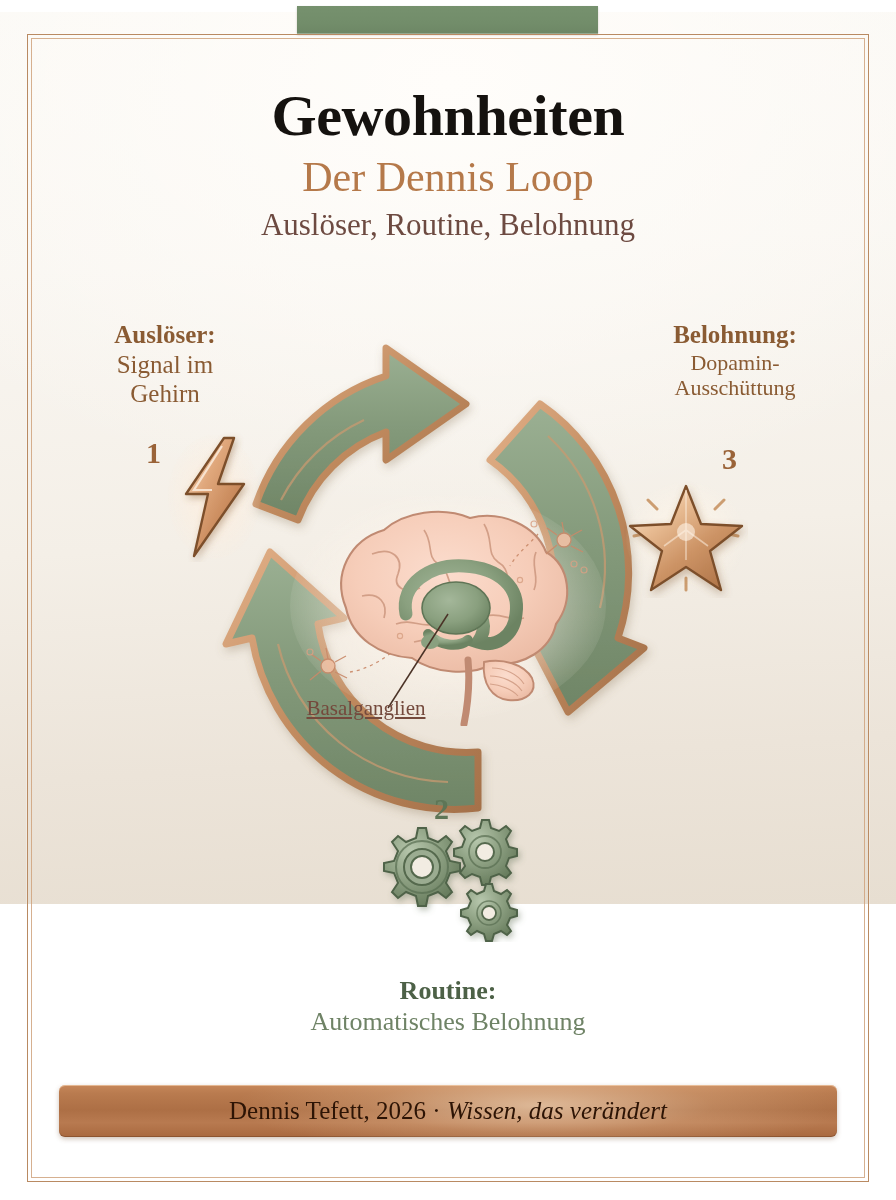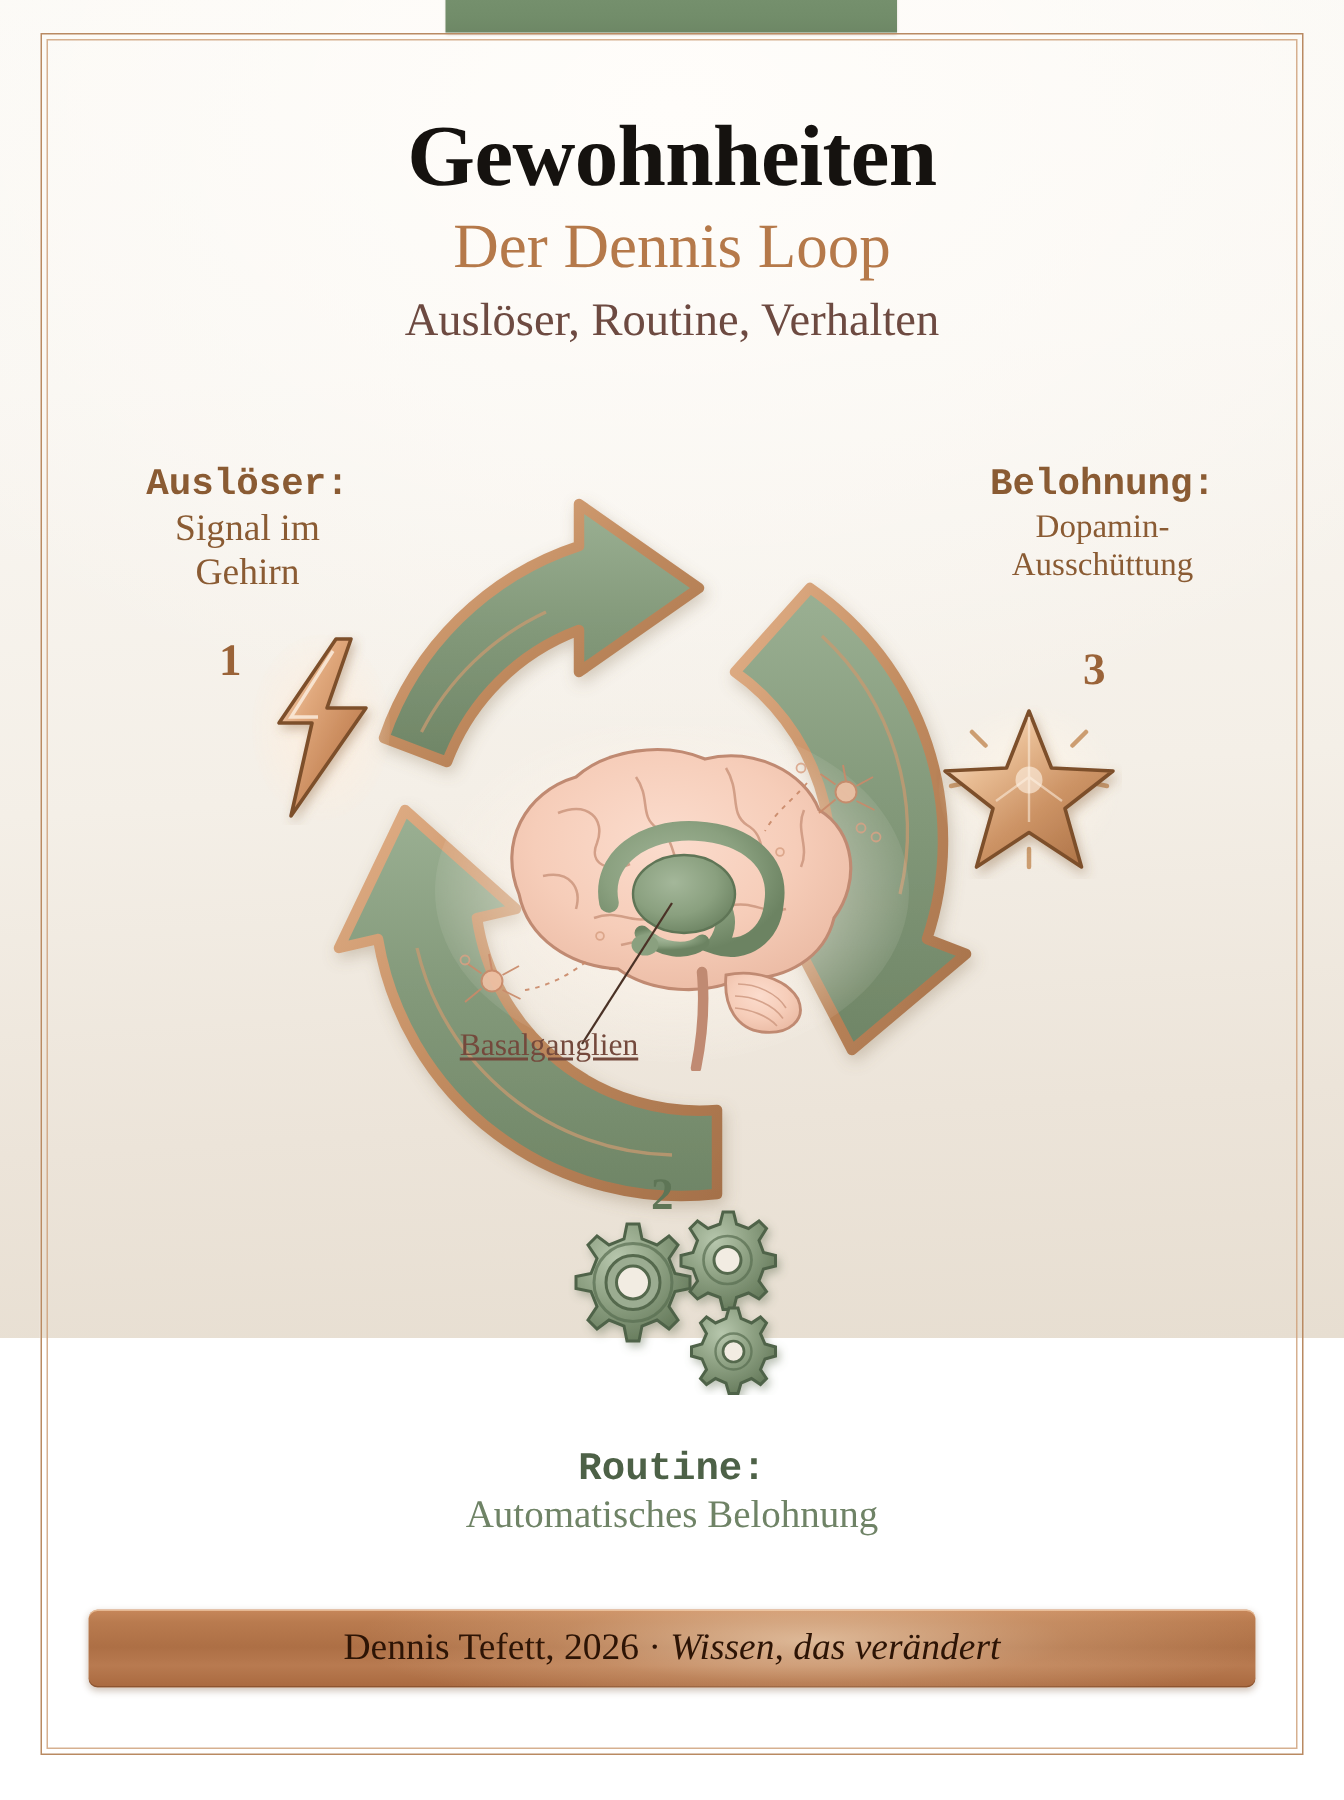--- a/index.html
+++ b/index.html
@@ -10,21 +10,21 @@
   body {
     width: 896px; height: 1200px;
     font-family: "Liberation Serif", "DejaVu Serif", serif;
     overflow: hidden;
     position: relative;
   }
 
   
   #poster {
     position: absolute;
-    left: 0; top: 0;
+    left: 0; top: 12px;
     width: 896px; height: 892px;
     background:
       radial-gradient(120% 80% at 50% 8%, #fffdfa 0%, rgba(255,253,250,0) 60%),
       linear-gradient(177deg,
         #fbf9f5 0%,
         #f9f6f1 28%,
         #f4efe7 58%,
         #ece4d9 82%,
         #e7ded1 100%);
   }
@@ -124,21 +124,21 @@
     position: absolute;
     font-size: 30px;
     font-weight: 700;
   }
   #num1 { left: 146px; top: 152px; color: #9a6338; }
   #num3 { left: 722px; top: 158px; color: #9a6338; }
   #num2 { left: 434px; top: 508px; color: #5e7556; }
 
   
   .step-label { position: absolute; text-align: center; line-height: 1.18; }
-  .step-label .lab-head { font-weight: 700; display: block; font-family: Liberation Mono, monospace; }
+  .step-label .lab-head { font-weight: 700; display: block; }
   .step-label .lab-body { font-weight: 400; display: block; }
 
   #label-trigger {
     left: 40px; top: 36px; width: 250px;
     font-size: 25px; color: #8a5b33;
   }
   #label-trigger .lab-head { font-size: 25px; }
   #label-trigger .lab-body { font-size: 25px; color: #8a5b33; }
 
   #label-reward {
@@ -198,21 +198,21 @@
 
 <div id="poster">
 
   <div id="top-tab"></div>
   <div id="frame-outer"></div>
   <div id="frame-inner"></div>
 
   <div id="titles">
     <h1 id="title">Gewohnheiten</h1>
     <div id="subtitle">Der Dennis Loop</div>
-    <div id="tagline">Auslöser, Routine, Verhalten</div>
+    <div id="tagline">Auslöser, Routine, Belohnung</div>
   </div>
 
   <div id="stage">
 
     <svg id="loop-svg" viewBox="0 0 600 600">
       <defs>
         <linearGradient id="sageFill" x1="0" y1="0" x2="0" y2="1">
           <stop offset="0%" stop-color="#9bb093"></stop>
           <stop offset="45%" stop-color="#849a7b"></stop>
           <stop offset="100%" stop-color="#6f8566"></stop>

